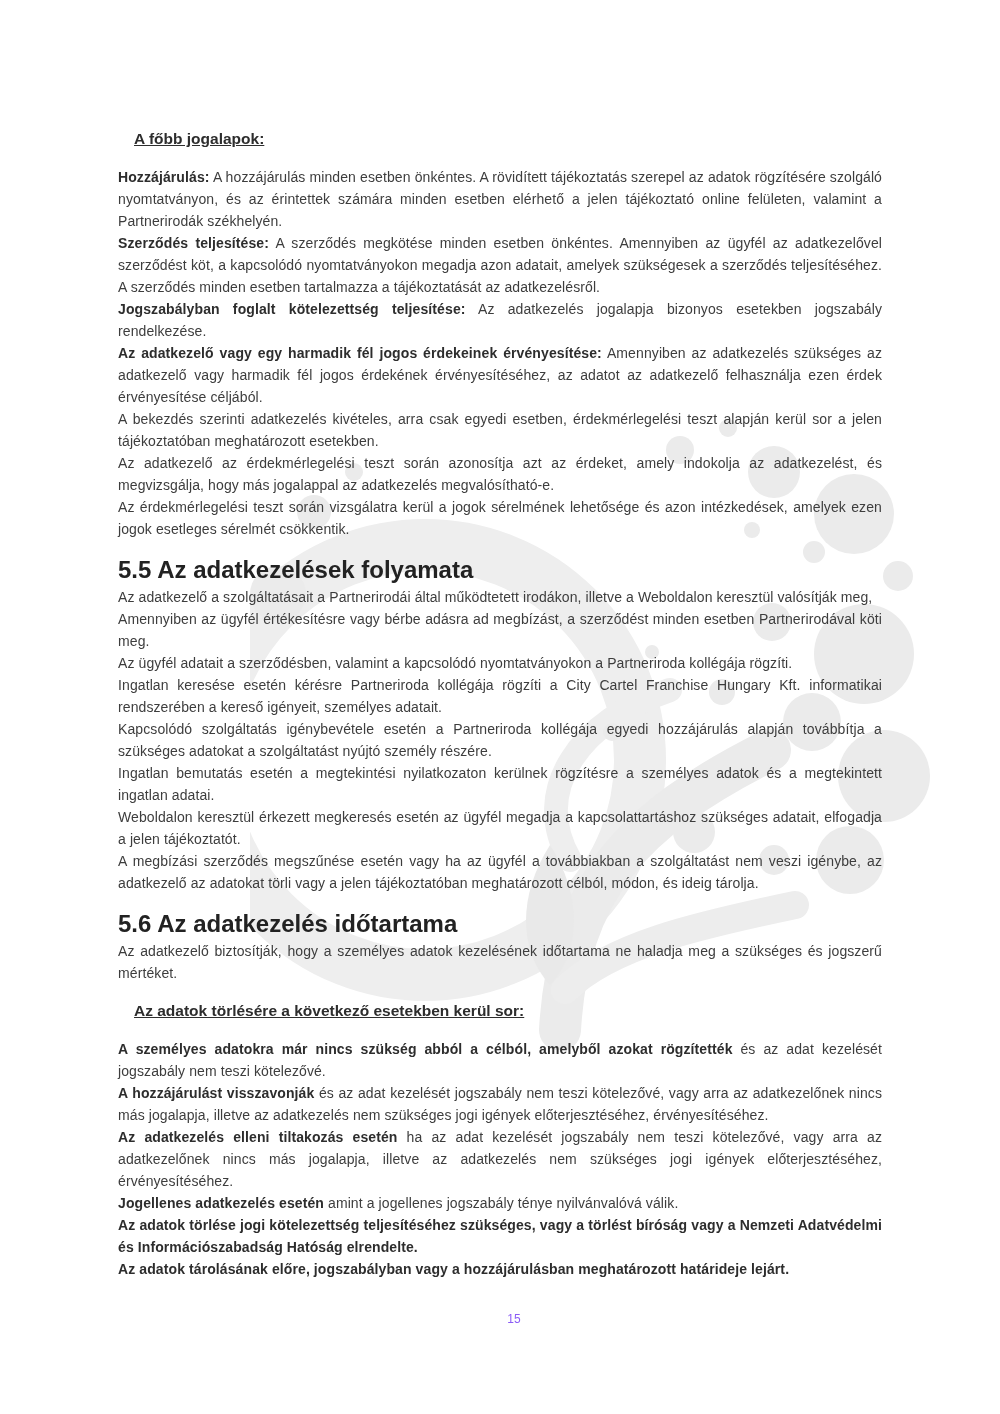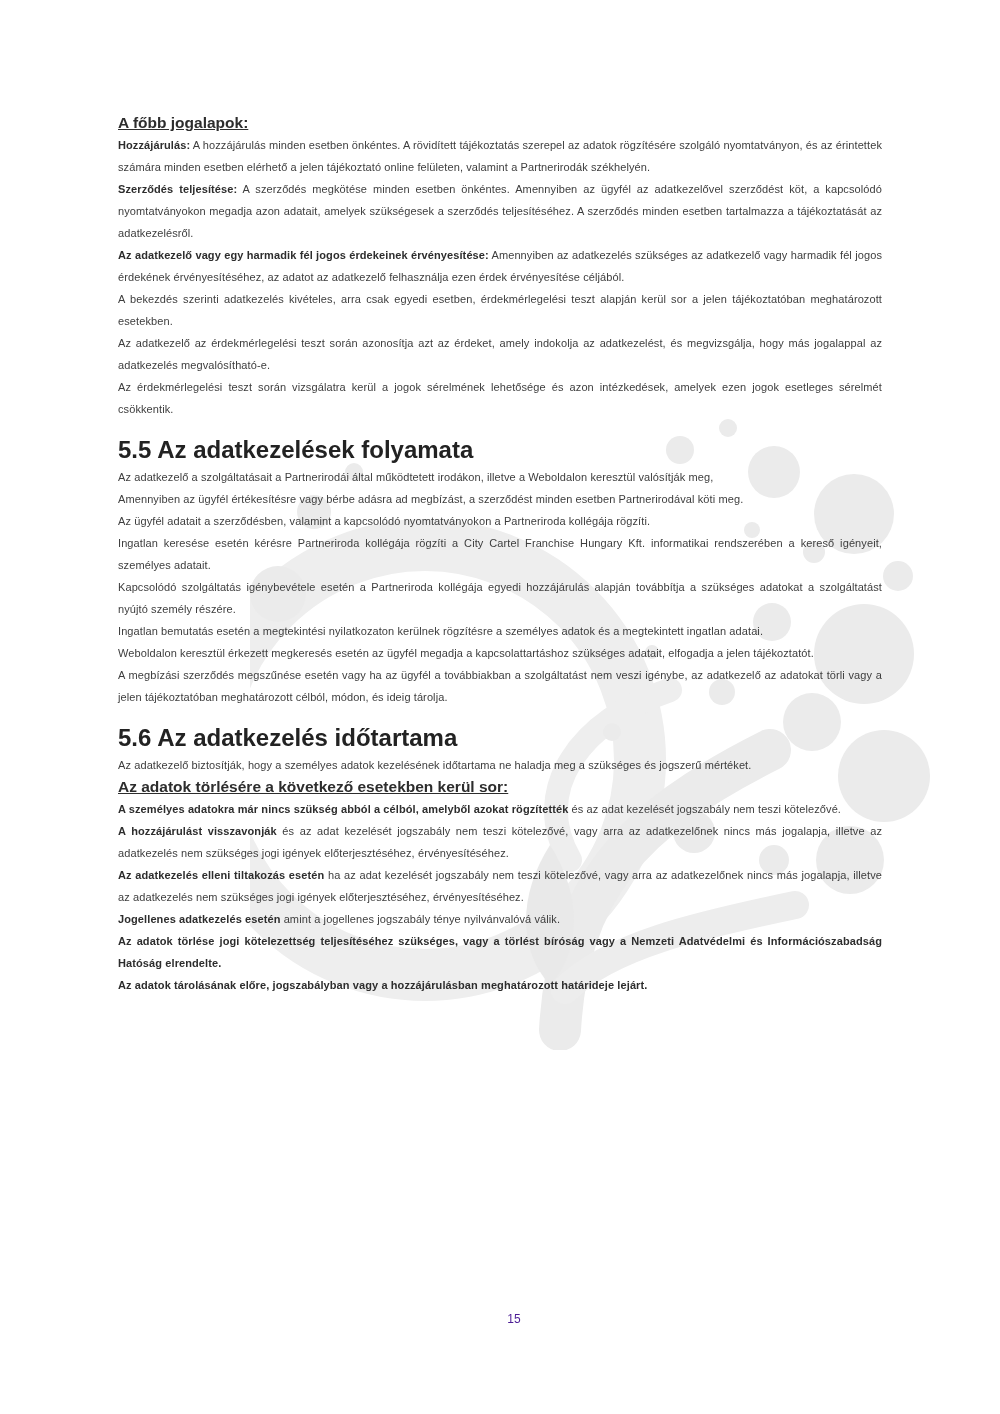--- a/index.html
+++ b/index.html
@@ -14,40 +14,40 @@
   }
   .watermark{
     position:absolute;left:250px;top:390px;width:680px;height:660px;
     z-index:0;pointer-events:none;
   }
   .content{
     position:absolute;left:118px;top:112px;width:764px;z-index:1;
   }
   p.para{
     margin:0;
-    font-size:11px;line-height:22px;
+    font-size:14px;line-height:22px;
     text-align:justify;
     letter-spacing:0.1px;
   }
   .b{font-weight:bold;color:#2d2d2d;}
   .lead-underline{
-    margin:0;
+    margin:16px;
     font-size:15.5px;line-height:22px;
     font-weight:bold;color:#2d2d2d;
     text-decoration:underline;
   }
   h2.sec{
     font-size:24px;line-height:24px;
     font-weight:bold;color:#222222;
     margin:18px 0 4px 0;
   }
   .page-number{
     position:absolute;left:0;right:0;top:1312px;
     text-align:center;
-    font-size:12px;color:#4c1d95;z-index:1;margin-left:28px;
+    font-size:12px;color:#8b5cf6;z-index:1;margin-left:28px;
   }
 </style>
 </head>
 <body>
 
 <div class="page">
 
   <svg class="watermark" viewBox="0 0 680 660" aria-hidden="true">
     <g fill="#ebebeb" stroke="none">
       <circle cx="175" cy="370" r="215" fill="none" stroke="#eeeeee" stroke-width="52"></circle>
@@ -78,20 +78,21 @@
       <circle cx="28" cy="204" r="28"></circle>
     </g>
   </svg>
 
   <div class="content">
 
     <section>
       <p class="lead-underline">A főbb jogalapok:</p>
       <p class="para"><span class="b">Hozzájárulás:</span> <span>A hozzájárulás minden esetben önkéntes.  A rövidített tájékoztatás szerepel az adatok rögzítésére szolgáló nyomtatványon, és az érintettek számára minden esetben elérhető a jelen tájékoztató online felületen, valamint a Partnerirodák székhelyén.</span></p>
       <p class="para"><span class="b">Szerződés teljesítése:</span> <span>A szerződés megkötése minden esetben önkéntes. Amennyiben az ügyfél az adatkezelővel szerződést köt, a kapcsolódó nyomtatványokon megadja azon adatait, amelyek szükségesek a szerződés teljesítéséhez. A szerződés minden esetben tartalmazza a tájékoztatását az adatkezelésről.</span></p>
+      <p class="para"><span class="b">Jogszabályban foglalt kötelezettség teljesítése:</span> <span>Az adatkezelés jogalapja bizonyos esetekben jogszabály rendelkezése.</span></p>
       <p class="para"><span class="b">Az adatkezelő vagy egy harmadik fél jogos érdekeinek érvényesítése:</span> <span>Amennyiben az adatkezelés szükséges az adatkezelő vagy harmadik fél jogos érdekének érvényesítéséhez, az adatot az adatkezelő felhasználja ezen érdek érvényesítése céljából.</span></p>
       <p class="para"><span>A bekezdés szerinti adatkezelés kivételes, arra csak egyedi esetben, érdekmérlegelési teszt alapján kerül sor a jelen tájékoztatóban meghatározott esetekben.</span></p>
       <p class="para"><span>Az adatkezelő az érdekmérlegelési teszt során azonosítja azt az érdeket, amely indokolja az adatkezelést, és megvizsgálja, hogy más jogalappal az adatkezelés megvalósítható-e.</span></p>
       <p class="para"><span>Az érdekmérlegelési teszt során vizsgálatra kerül a jogok sérelmének lehetősége és azon intézkedések, amelyek ezen jogok esetleges sérelmét csökkentik.</span></p>
     </section>
 
     <section>
       <h2 class="sec">5.5 Az adatkezelések folyamata</h2>
       <p class="para"><span>Az adatkezelő a szolgáltatásait a Partnerirodái által működtetett irodákon, illetve a Weboldalon keresztül valósítják meg,</span></p>
       <p class="para"><span>Amennyiben az ügyfél értékesítésre vagy bérbe adásra ad megbízást, a szerződést minden esetben Partnerirodával köti meg.</span></p>

